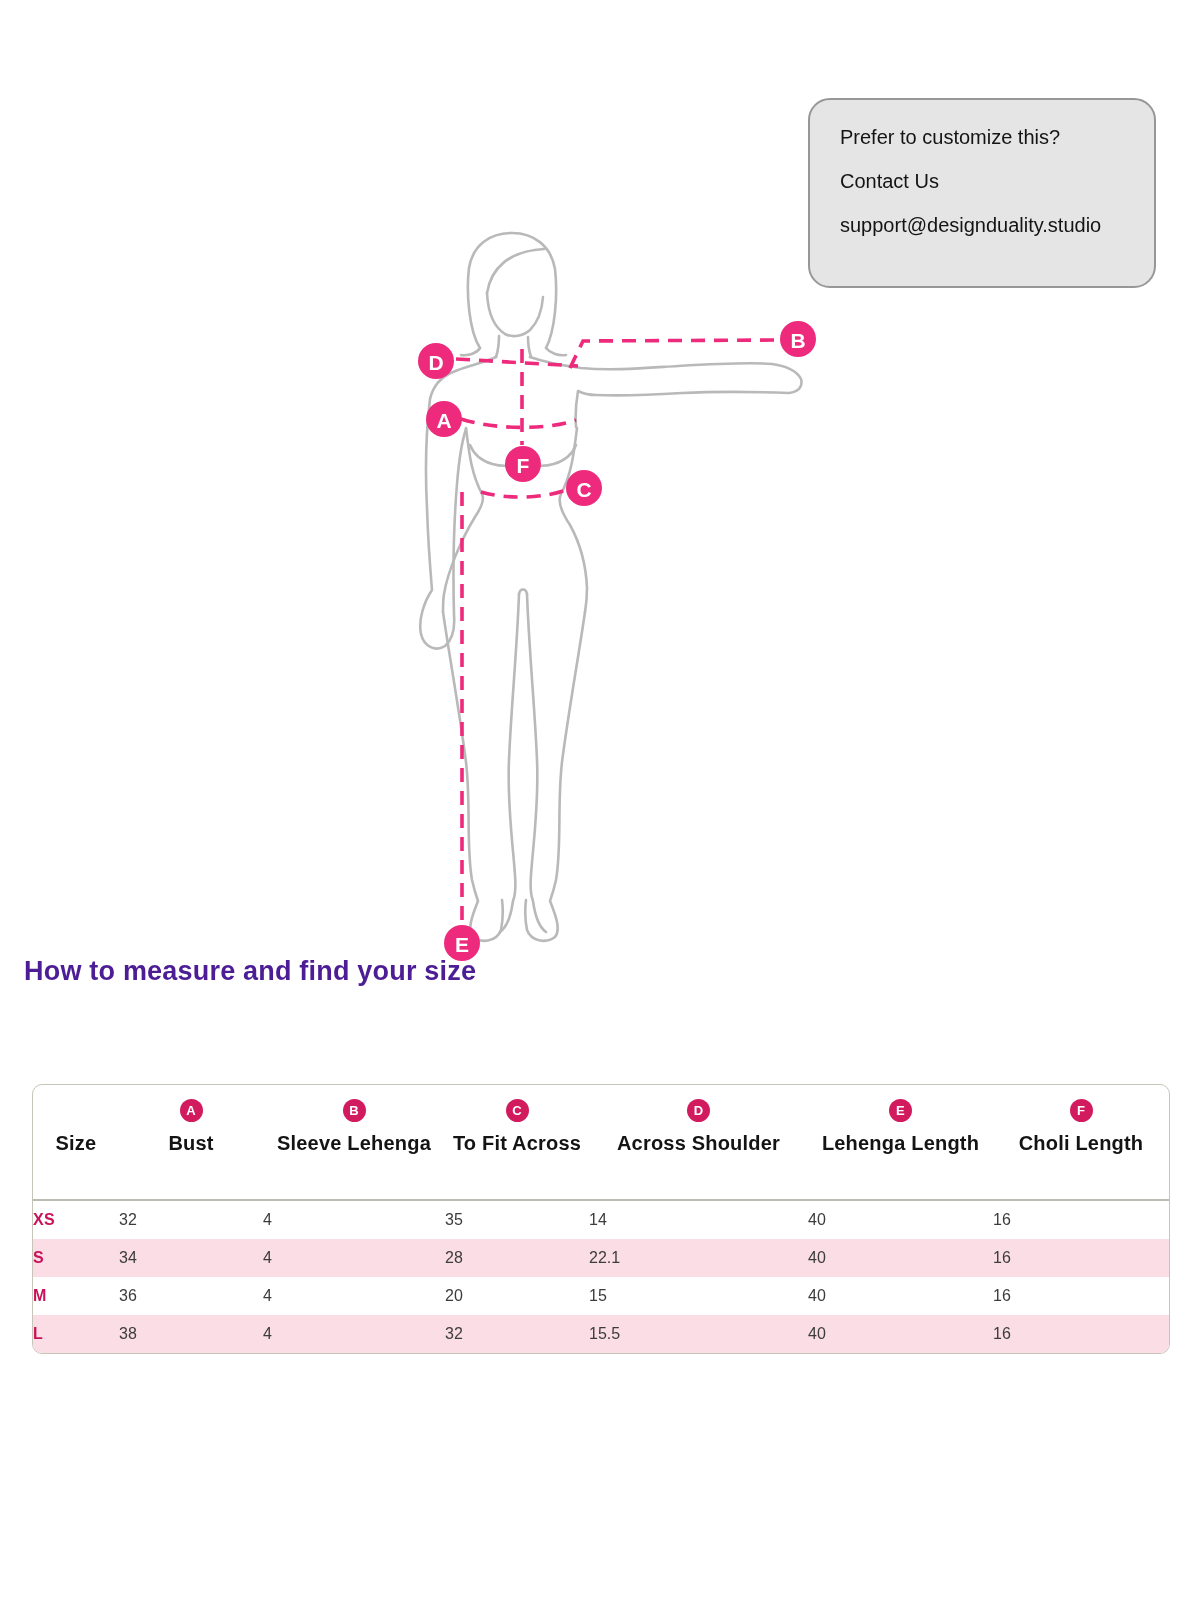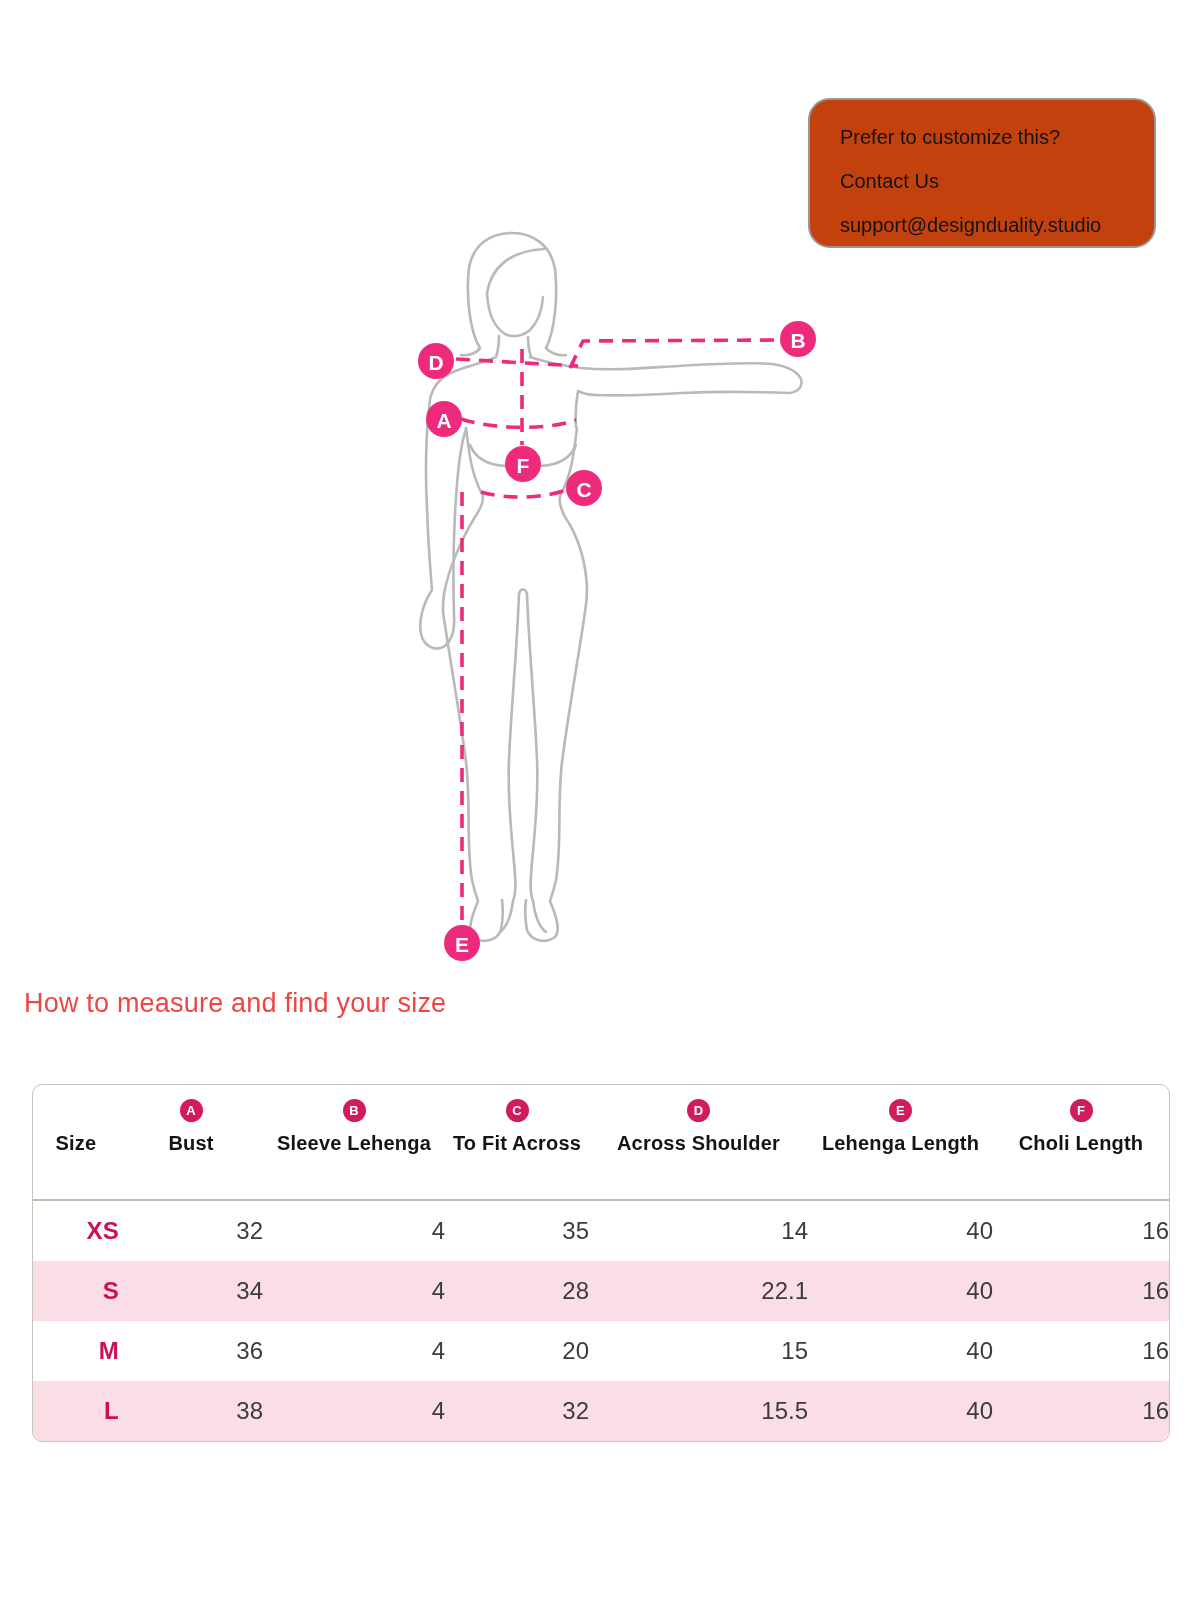--- a/index.html
+++ b/index.html
@@ -3,60 +3,60 @@
 <meta charset="utf-8">
 <style>
   html,body{margin:0;padding:0;}
   body{
     width:1200px;height:1600px;position:relative;background:#ffffff;
     font-family:"Liberation Sans", sans-serif;overflow:hidden;
   }
 
   
   .callout{
-    position:absolute;left:808px;top:98px;width:348px;height:150px;
+    position:absolute;left:808px;top:98px;width:348px;height:190px;
     box-sizing:border-box;border:2px solid #979797;border-radius:22px;
-    padding:26px 28px 0 30px;background:#c2410c;
+    padding:26px 28px 0 30px;background:#e5e5e5;
   }
   .callout p{margin:0 0 21px 0;font-size:20px;color:#141414;white-space:nowrap;}
 
   
   .diagram-svg{position:absolute;left:0;top:0;}
   .body-line{fill:none;stroke:#b9b9b9;stroke-width:2.6;stroke-linecap:round;stroke-linejoin:round;}
   .dash-line{fill:none;stroke:#ee2a7c;stroke-width:3.6;stroke-dasharray:14 9;stroke-linecap:butt;}
   .marker-circle{fill:#ee2a7c;}
   .marker-letter{
     fill:#ffffff;font-family:"Liberation Sans", sans-serif;font-size:21px;font-weight:bold;
     text-anchor:middle;dominant-baseline:central;
   }
 
   
   .section-heading{
-    position:absolute;left:24px;top:988px;margin:0;
-    font-size:27px;font-weight:normal;color:#ef4444;letter-spacing:.2px;
+    position:absolute;left:24px;top:956px;margin:0;
+    font-size:27px;font-weight:bold;color:#4c1d95;letter-spacing:.2px;
   }
 
   
   .table-wrap{
     position:absolute;left:32px;top:1084px;width:1136px;
     border:1px solid #c7c4b8;border-radius:10px;overflow:hidden;background:#fff;
   }
   table.size-table{border-collapse:separate;border-spacing:0;width:100%;}
   .size-table thead th{
     padding:14px 0 44px 0;border-bottom:2px solid #bdbcb0;
     font-size:20px;font-weight:bold;color:#141414;vertical-align:top;letter-spacing:.2px;
   }
   .badge-slot{height:33px;display:flex;align-items:flex-start;justify-content:center;}
   .badge{
     width:23px;height:23px;border-radius:50%;background:#d21b5f;color:#fff;
     font-size:13px;font-weight:bold;display:flex;align-items:center;justify-content:center;
     line-height:1;
   }
   .size-table tbody td{
-    height:60px;text-align:right;font-size:24px;color:#3c3c3c;padding:0;
+    height:38px;text-align:left;font-size:16px;color:#3c3c3c;padding:0;
   }
   .size-table tbody tr:nth-child(even){background:#fbdde6;}
   .size-table td.size-cell{color:#ca1158;font-weight:bold;letter-spacing:.3px;}
 </style>
 </head>
 <body>
 
 <div class="callout">
   <p>Prefer to customize this?</p>
   <p>Contact Us</p>

